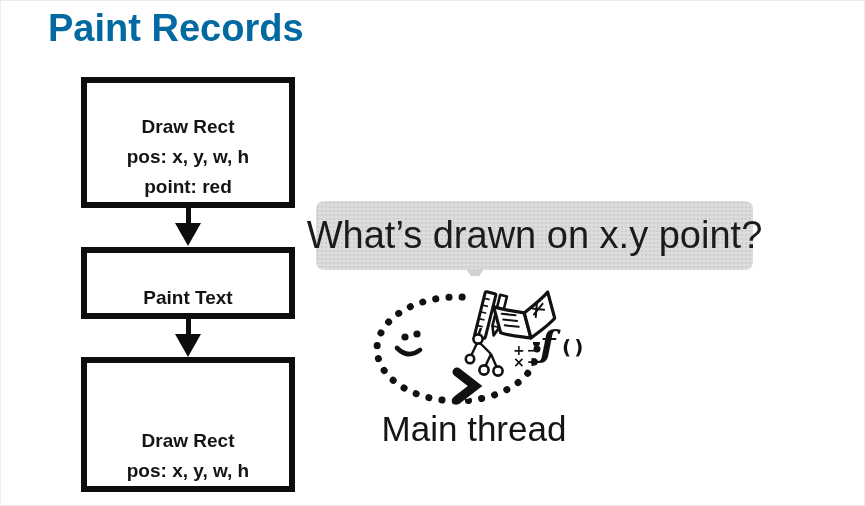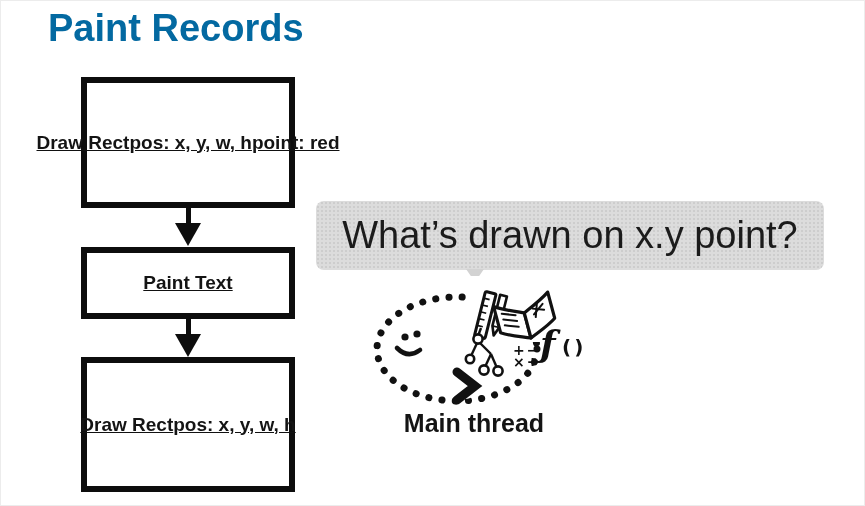--- a/index.html
+++ b/index.html
@@ -8,55 +8,55 @@
     font-family:"Liberation Sans",sans-serif;color:#111;overflow:hidden;
     box-sizing:border-box;border:1px solid #ececec;
   }
   .title{
     position:absolute;left:47px;top:6px;margin:0;
     font-size:38px;font-weight:bold;letter-spacing:0;color:#0369a1;
   }
   .box{
     position:absolute;left:80px;width:214px;box-sizing:border-box;
     border:6px solid #0d0d0d;background:#fff;
-    display:flex;align-items:center;justify-content:center;text-decoration:underline;
+    display:flex;flex-direction:column;align-items:center;justify-content:flex-end;
   }
   .box1{top:76px;height:131px;}
   .box2{top:246px;height:72px;}
   .box3{top:356px;height:135px;}
   .box-line{
     font-size:19px;font-weight:bold;line-height:30px;color:#141414;
     white-space:nowrap;text-align:center;
   }
   .flow-arrow{position:absolute;left:174px;width:26px;display:flex;flex-direction:column;align-items:center;}
   .arrow1{top:207px;}
   .arrow2{top:318px;}
   .flow-arrow .shaft{width:5px;height:15px;background:#0d0d0d;}
   .flow-arrow .head{
     width:0;height:0;border-left:13px solid transparent;border-right:13px solid transparent;
     border-top:23px solid #0d0d0d;
   }
   .bubble{
-    position:absolute;left:315px;top:200px;width:508px;height:69px;
+    position:absolute;left:315px;top:200px;width:437px;height:69px;
     background-color:#dcdcdc;
     background-image:radial-gradient(#cdcdcd 0.8px, rgba(0,0,0,0) 0.9px);
     background-size:4px 4px;
     border-radius:8px;
     display:flex;align-items:center;justify-content:center;
   }
   .bubble-text{font-size:38px;font-weight:normal;color:#1b1b1b;white-space:nowrap;}
   .bubble-tail{
     position:absolute;left:465px;top:268px;width:0;height:0;
     border-left:9px solid transparent;border-right:9px solid transparent;
     border-top:13px solid #d2d2d2;
   }
   .doodle{position:absolute;left:360px;top:275px;}
   .main-thread-label{
     position:absolute;left:378px;top:408px;width:190px;text-align:center;
-    font-size:25px;font-weight:bold;color:#141414;white-space:nowrap;
+    font-size:35px;font-weight:normal;color:#141414;white-space:nowrap;
   }
 </style>
 </head>
 <body>
 
 <div class="stage">
 
   <h1 class="title">Paint Records</h1>
 
   <div class="box box1">

